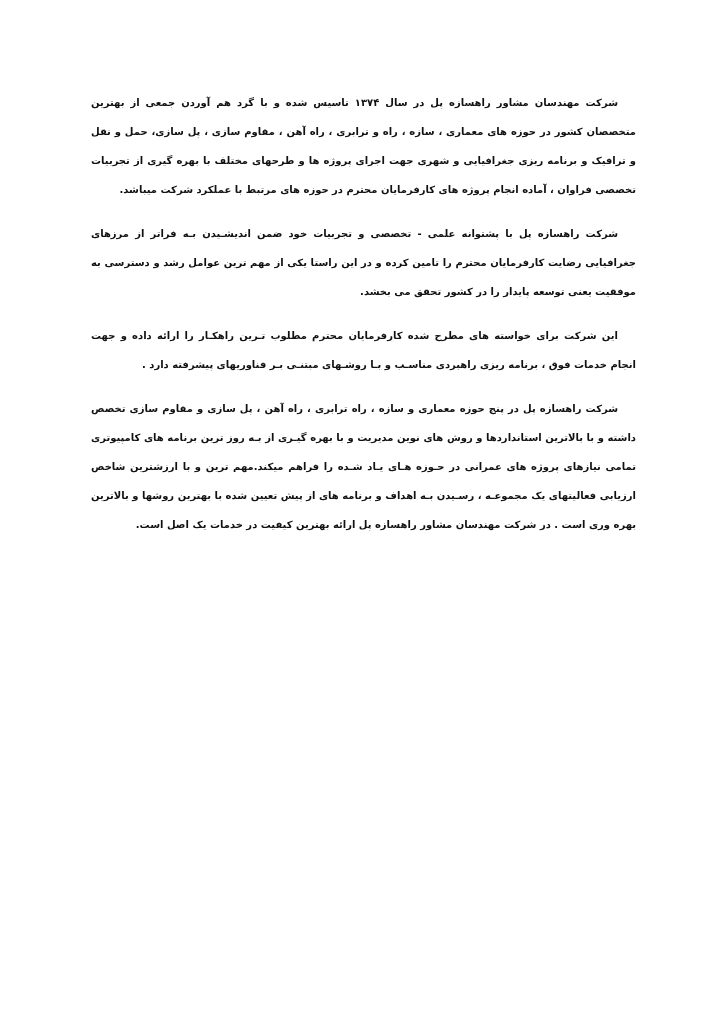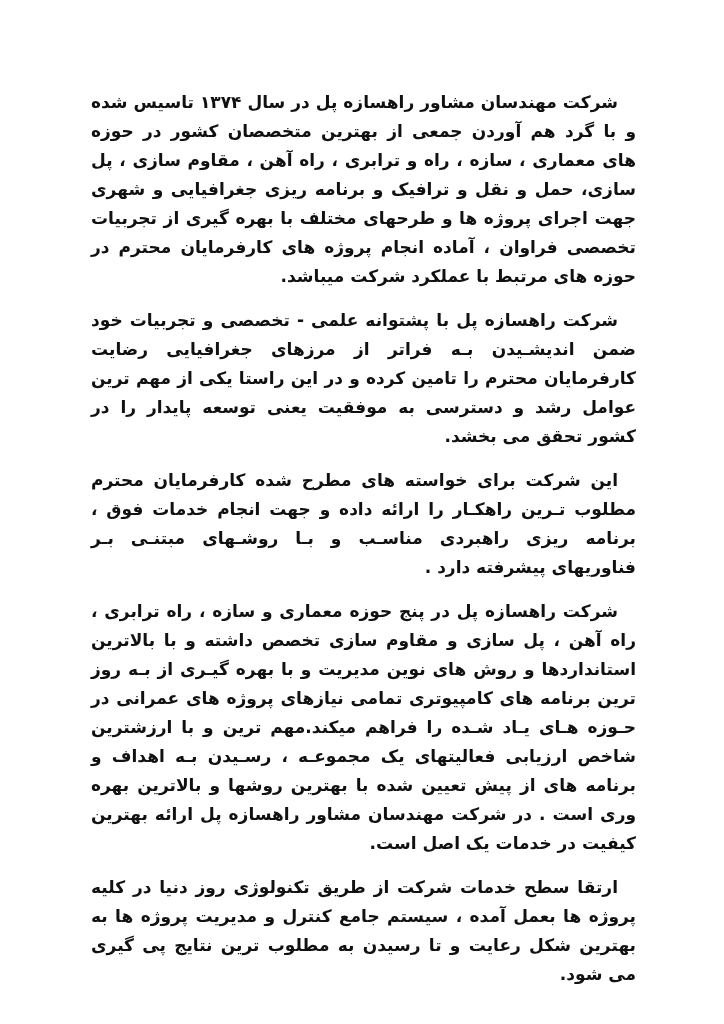--- a/index.html
+++ b/index.html
@@ -14,33 +14,32 @@
       overflow: hidden;
     }
     .page {
       position: absolute;
       left: 91px;
       top: 88px;
       width: 545px;
       direction: rtl;
       font-family: "DejaVu Sans", sans-serif;
       font-weight: bold;
-      font-size: 17px;
+      font-size: 10px;
       line-height: 29px;
       color: #111111;
     }
     .para {
       margin: 0 0 15px 0;
       text-align: justify;
       text-align-last: right;
       text-indent: 18px;
     }
   </style>
 </head>
 <body>
 
 <div class="page">
   <p class="para">شرکت مهندسان مشاور راهسازه پل در سال ۱۳۷۴ تاسیس شده و با گرد هم آوردن جمعی از بهترین متخصصان کشور در حوزه های معماری ، سازه ، راه و ترابری ، راه آهن ، مقاوم سازی ، پل سازی، حمل و نقل و ترافیک و برنامه ریزی جغرافیایی و شهری جهت اجرای پروژه ها و طرحهای مختلف با بهره گیری از تجربیات تخصصی فراوان ، آماده انجام پروژه های کارفرمایان محترم در حوزه های مرتبط با عملکرد شرکت میباشد.</p>
   <p class="para">شرکت راهسازه پل با پشتوانه علمی - تخصصی و تجربیات خود ضمن اندیشـیدن بـه فراتر از مرزهای جغرافیایی رضایت کارفرمایان محترم را تامین کرده و در این راستا یکی از مهم ترین عوامل رشد و دسترسی به موفقیت یعنی توسعه پایدار را در کشور تحقق می بخشد.</p>
   <p class="para">این شرکت برای خواسته های مطرح شده کارفرمایان محترم مطلوب تـرین راهکـار را ارائه داده و جهت انجام خدمات فوق ، برنامه ریزی راهبردی مناسـب و بـا روشـهای مبتنـی بـر فناوریهای پیشرفته دارد .</p>
   <p class="para">شرکت راهسازه پل در پنج حوزه معماری و سازه ، راه ترابری ، راه آهن ، پل سازی و مقاوم سازی تخصص داشته و با بالاترین استانداردها و روش های نوین مدیریت و با بهره گیـری از بـه روز ترین برنامه های کامپیوتری تمامی نیازهای پروژه های عمرانی در حـوزه هـای یـاد شـده را فراهم میکند.مهم ترین و با ارزشترین شاخص ارزیابی فعالیتهای یک مجموعـه ، رسـیدن بـه اهداف و برنامه های از پیش تعیین شده با بهترین روشها و بالاترین بهره وری است . در شرکت مهندسان مشاور راهسازه پل ارائه بهترین کیفیت در خدمات یک اصل است.</p>
-  <p class="para">ارتقا سطح خدمات شرکت از طریق تکنولوژی روز دنیا در کلیه پروژه ها بعمل آمده ، سیستم جامع کنترل و مدیریت پروژه ها به بهترین شکل رعایت و تا رسیدن به مطلوب ترین نتایج پی گیری می شود.</p>
 </div>
 
 </body></html>

